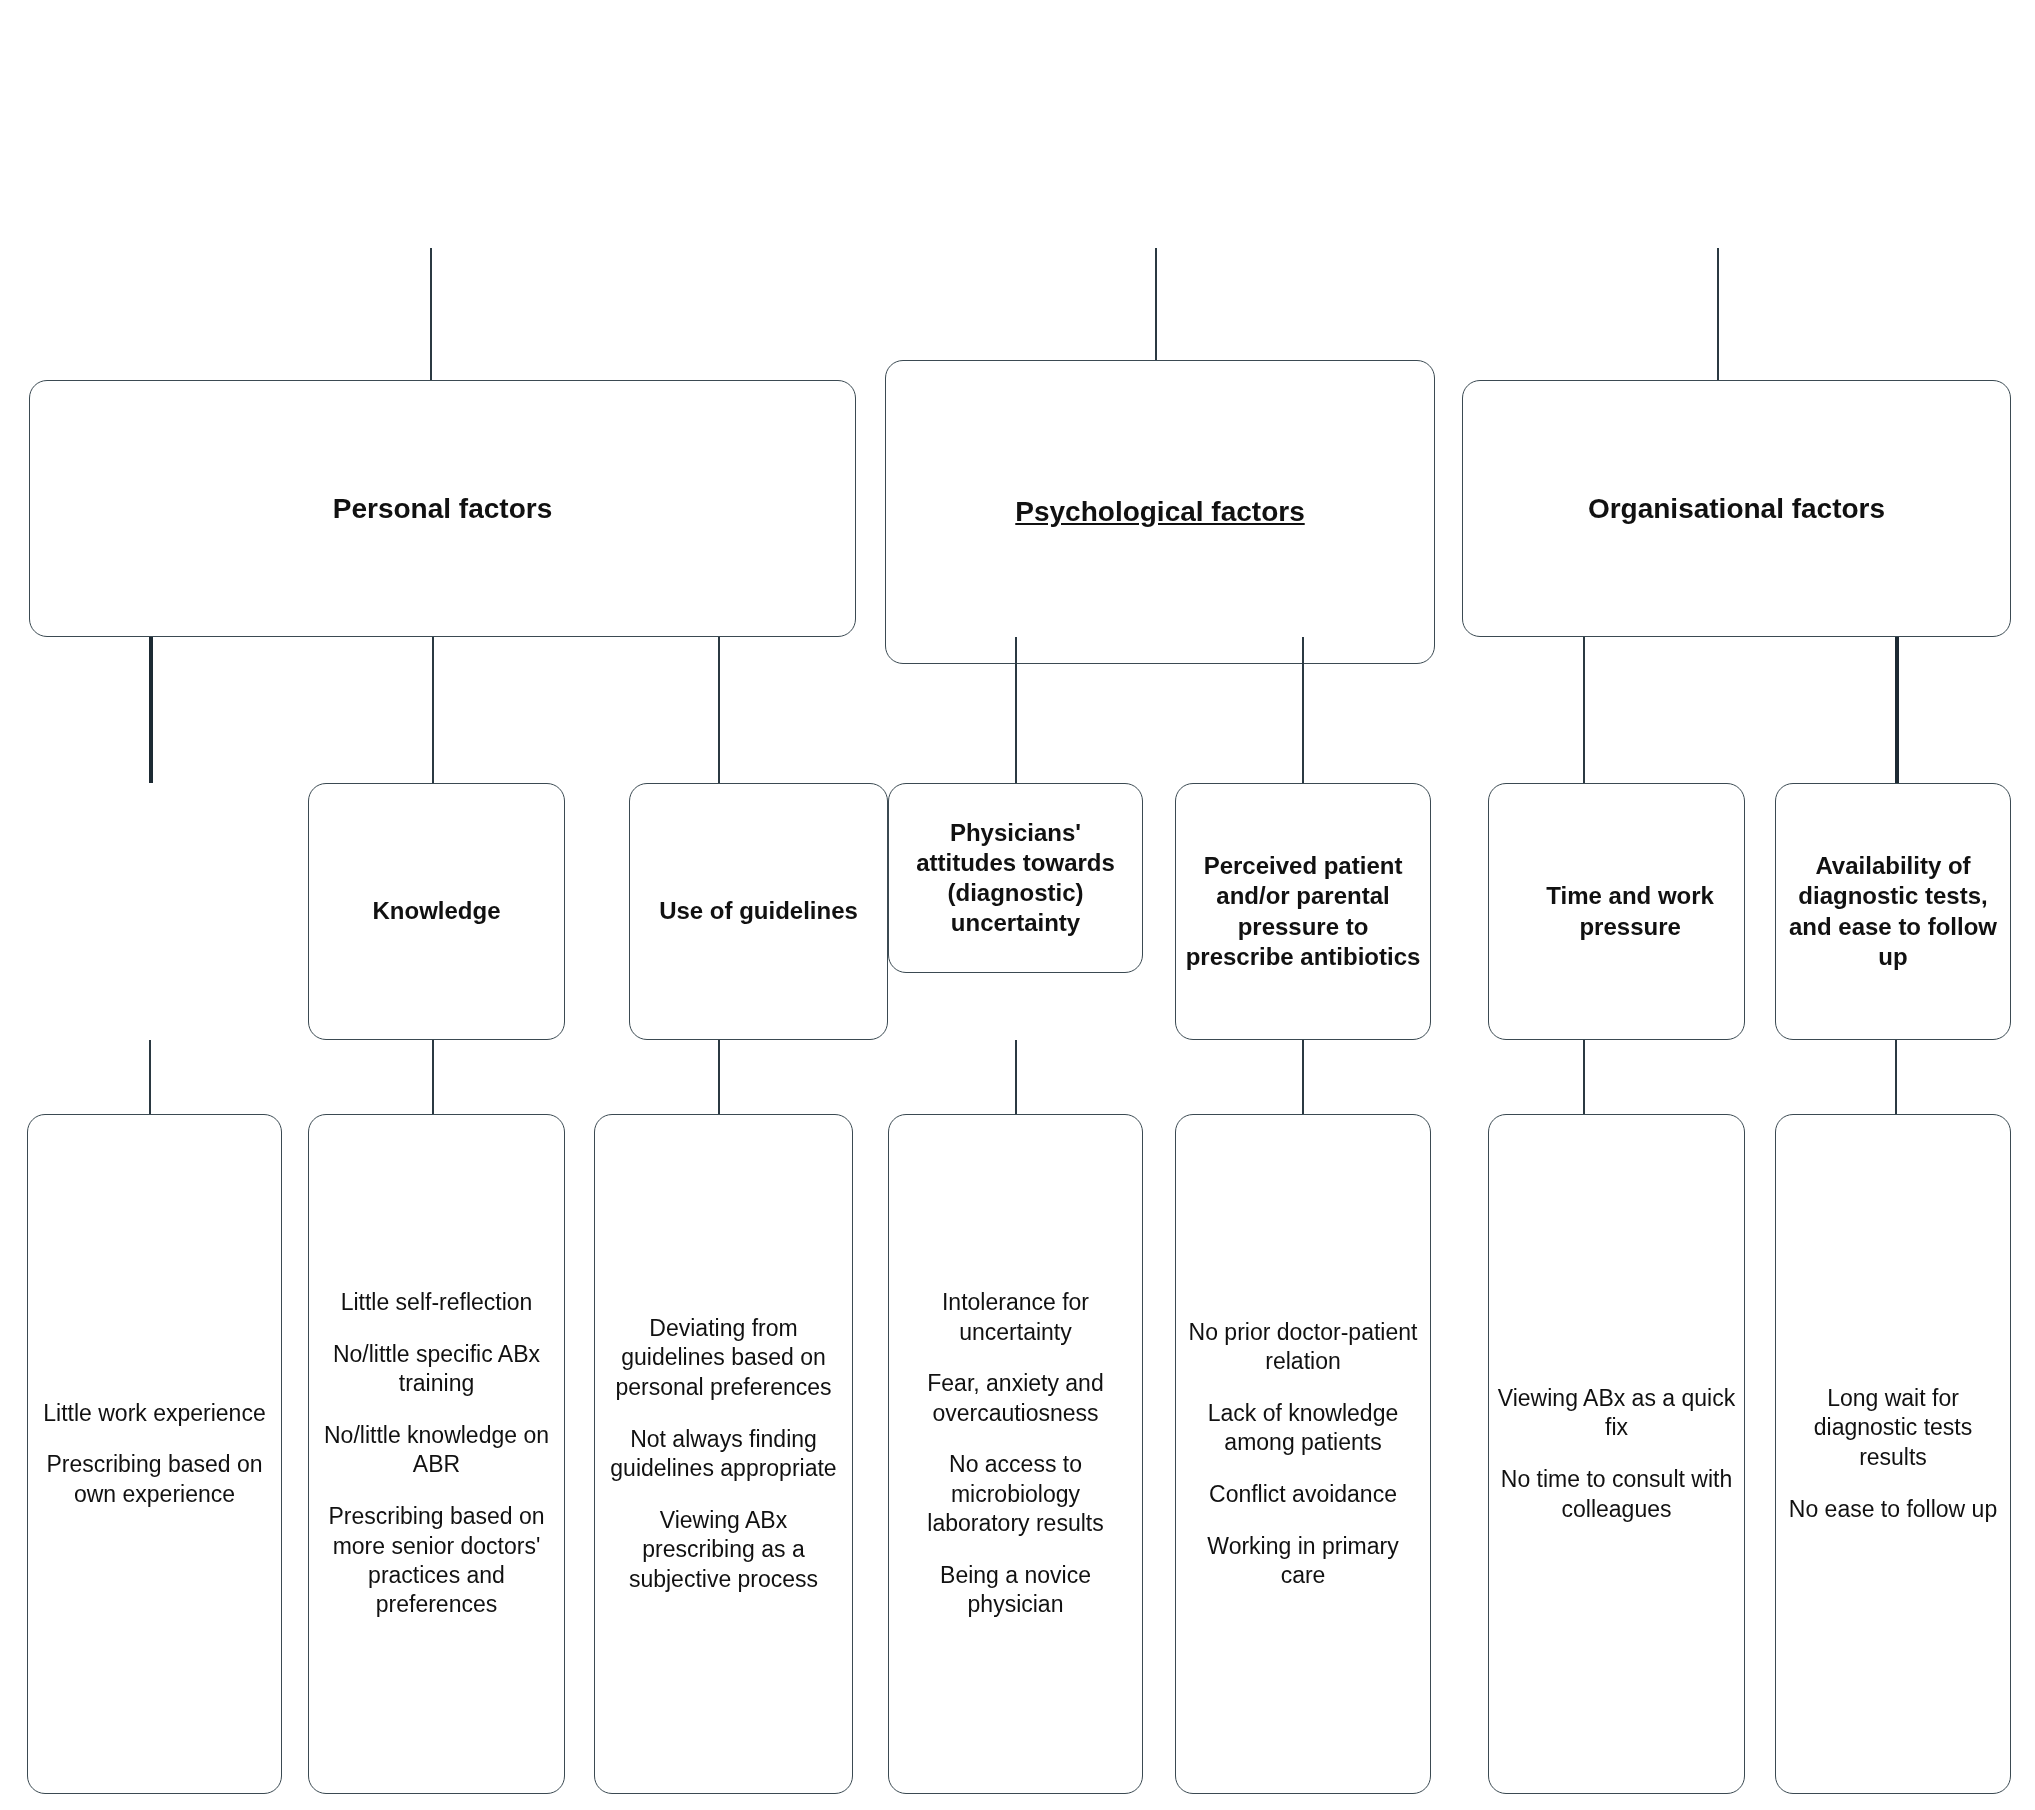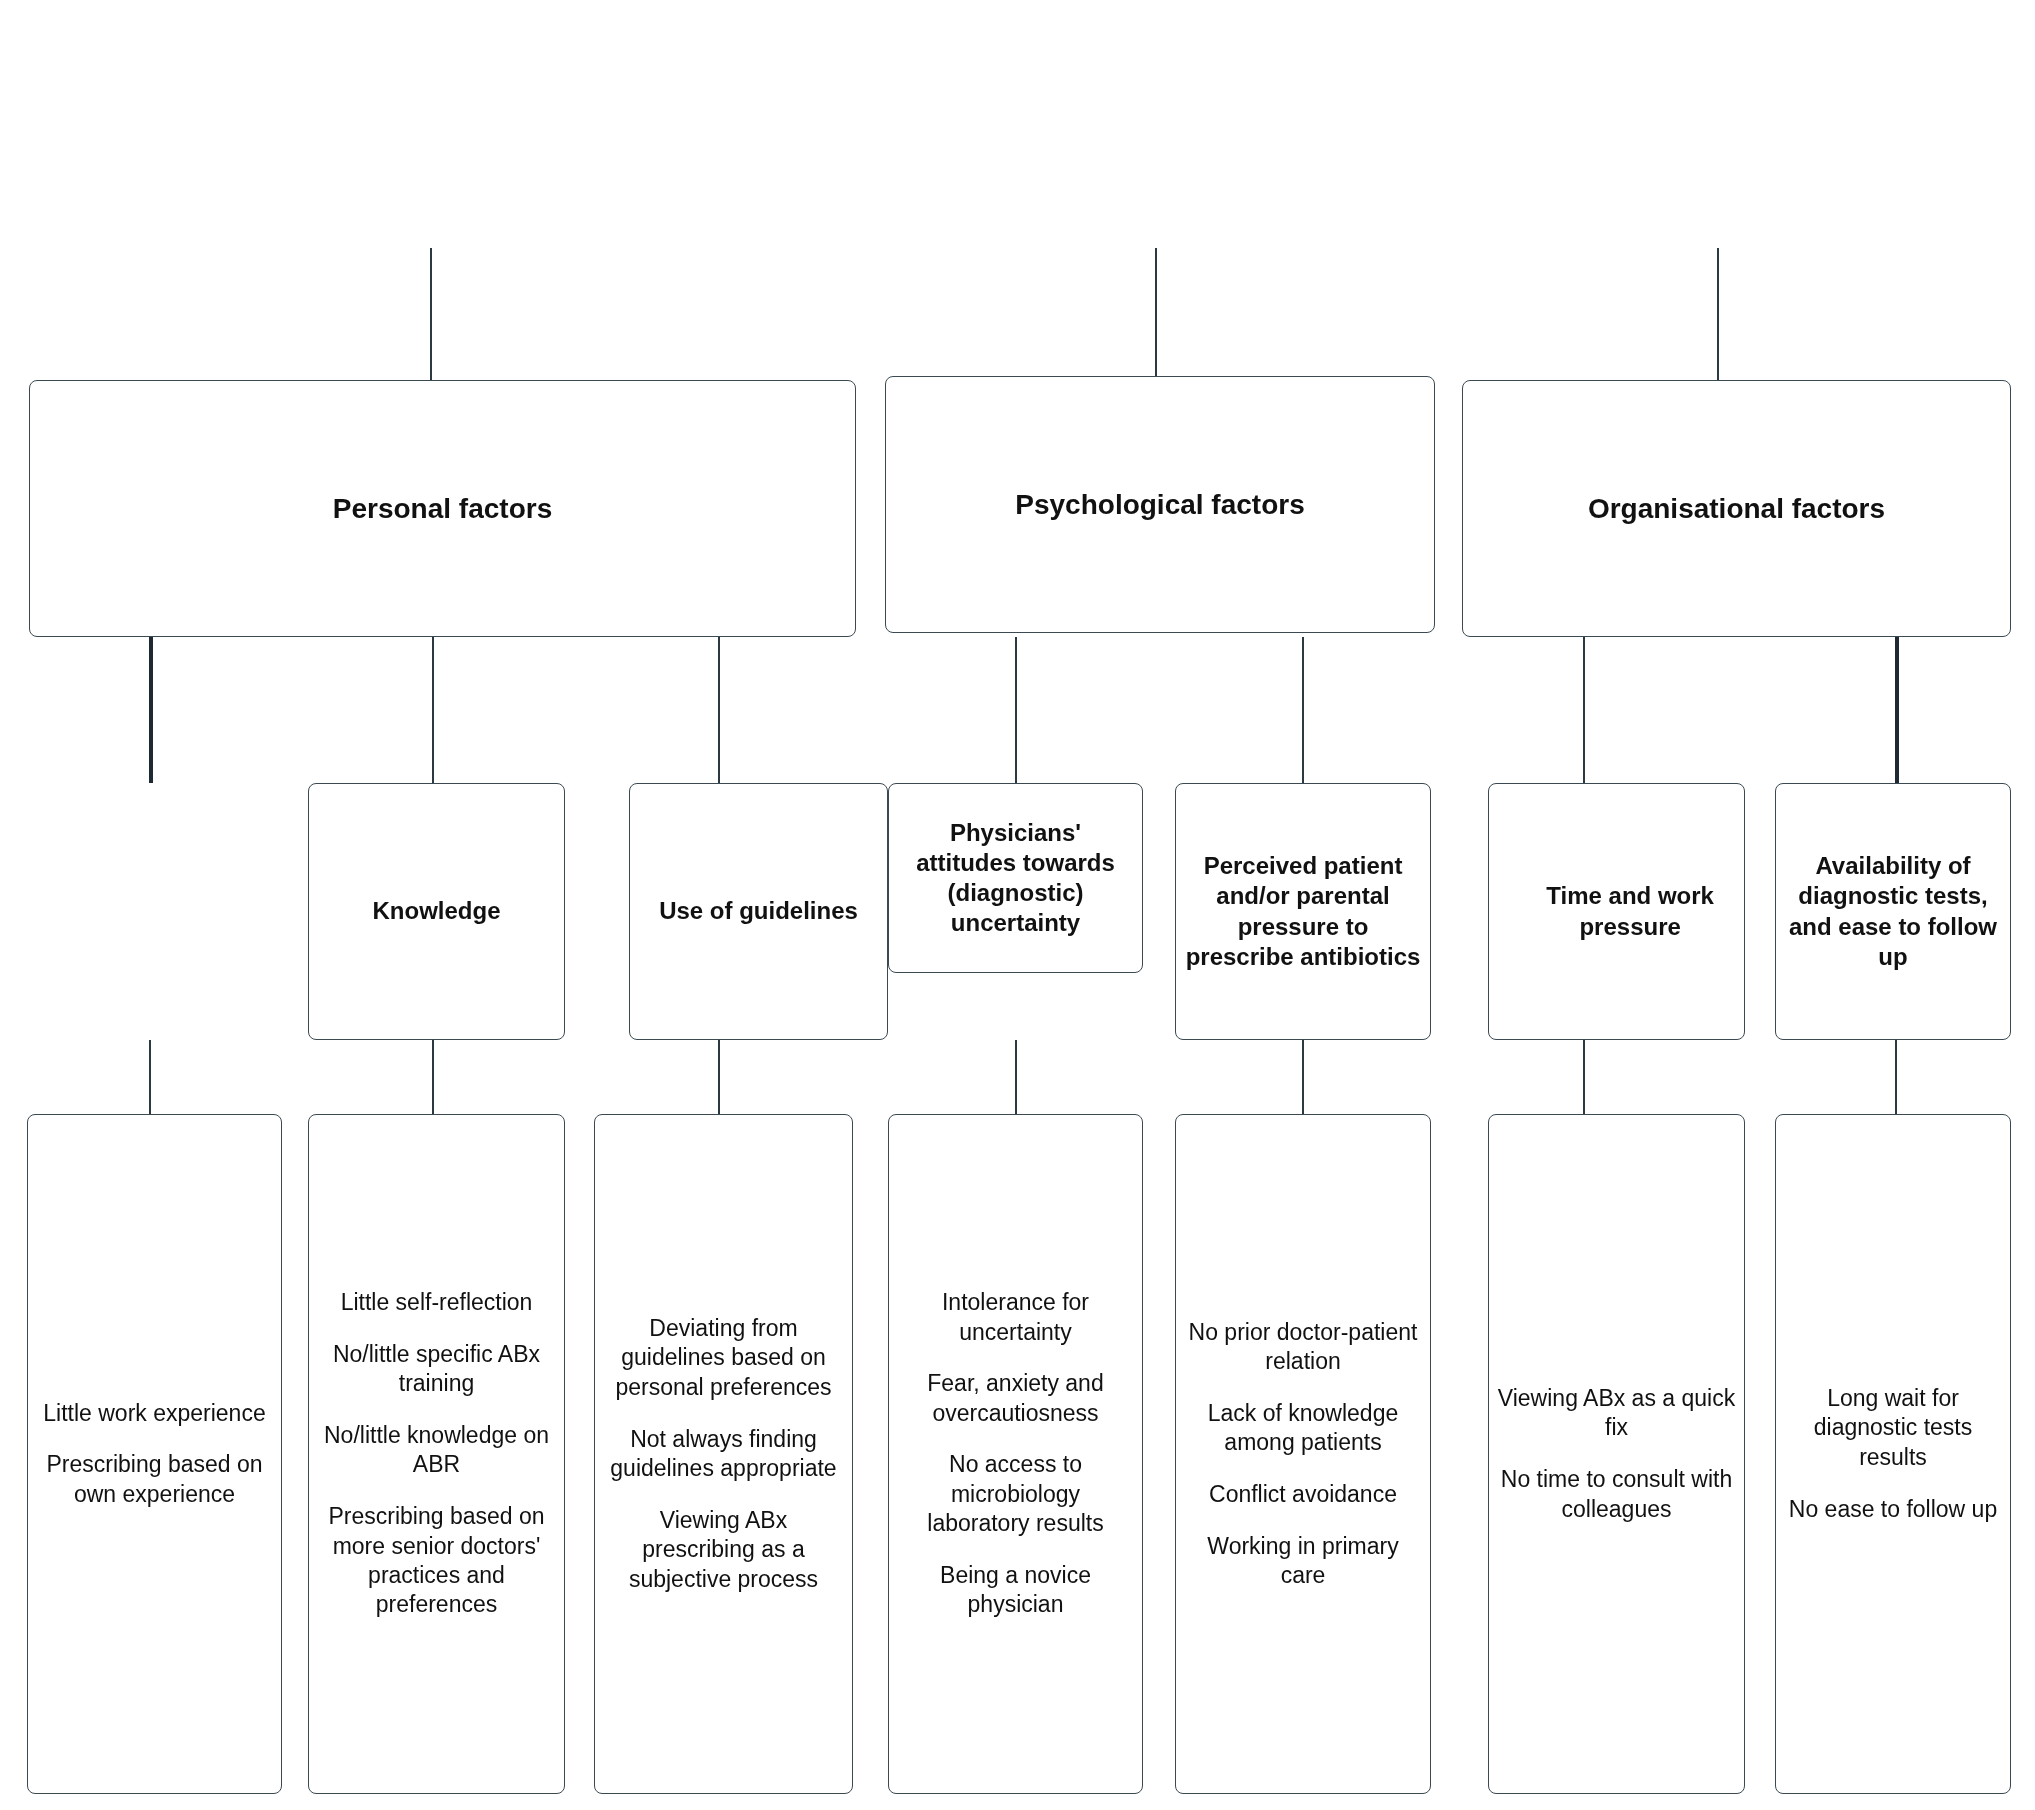--- a/index.html
+++ b/index.html
@@ -15,21 +15,21 @@
     position: relative;
     width: 2035px;
     height: 1811px;
     background: #ffffff;
     overflow: hidden;
   }
   .box {
     position: absolute;
     box-sizing: border-box;
     border: 1.9px solid #3b4a52;
-    border-radius: 8px;
+    border-radius: 18px;
     background: #ffffff;
     display: flex;
     align-items: center;
     justify-content: center;
     text-align: center;
     padding: 6.8px 8.7px;
   }
   .root-box {
     border-radius: 3.9px;
   }
@@ -76,21 +76,21 @@
 <div id="canvas">
 
 
   <div class="conn conn-v" style="left:430px; top:248px; width:2.4px; height:132px;"></div>
   <div class="conn conn-v" style="left:1155px; top:248px; width:2.4px; height:132px;"></div>
   <div class="conn conn-v" style="left:1717px; top:248px; width:2.4px; height:132px;"></div>
 
   <div class="box" style="left:29px; top:380px; width:827px; height:257px;">
     <div class="cat-title">Personal factors</div>
   </div>
-  <div class="box" style="left:885px; top:376px; width:550px; height:257px;">
+  <div class="box" style="left:885px; top:360px; width:550px; height:304px;text-decoration:underline;">
     <div class="cat-title">Psychological factors</div>
   </div>
   <div class="box" style="left:1462px; top:380px; width:549px; height:257px;">
     <div class="cat-title">Organisational factors</div>
   </div>
 
   <div class="conn conn-thick" style="left:149px; top:637px; height:146px;"></div>
   <div class="conn conn-v" style="left:432px; top:637px; height:146px;"></div>
   <div class="conn conn-v" style="left:718px; top:637px; height:146px;"></div>
 

